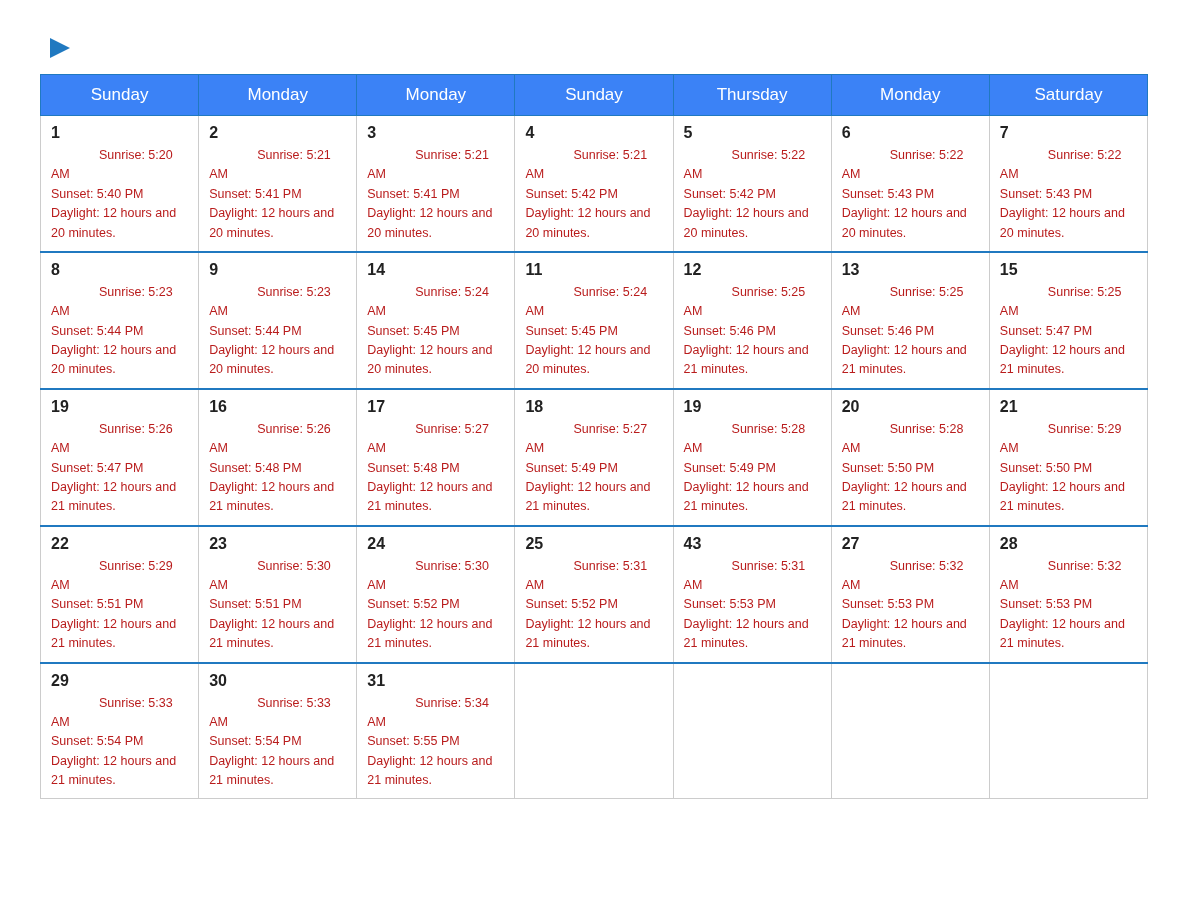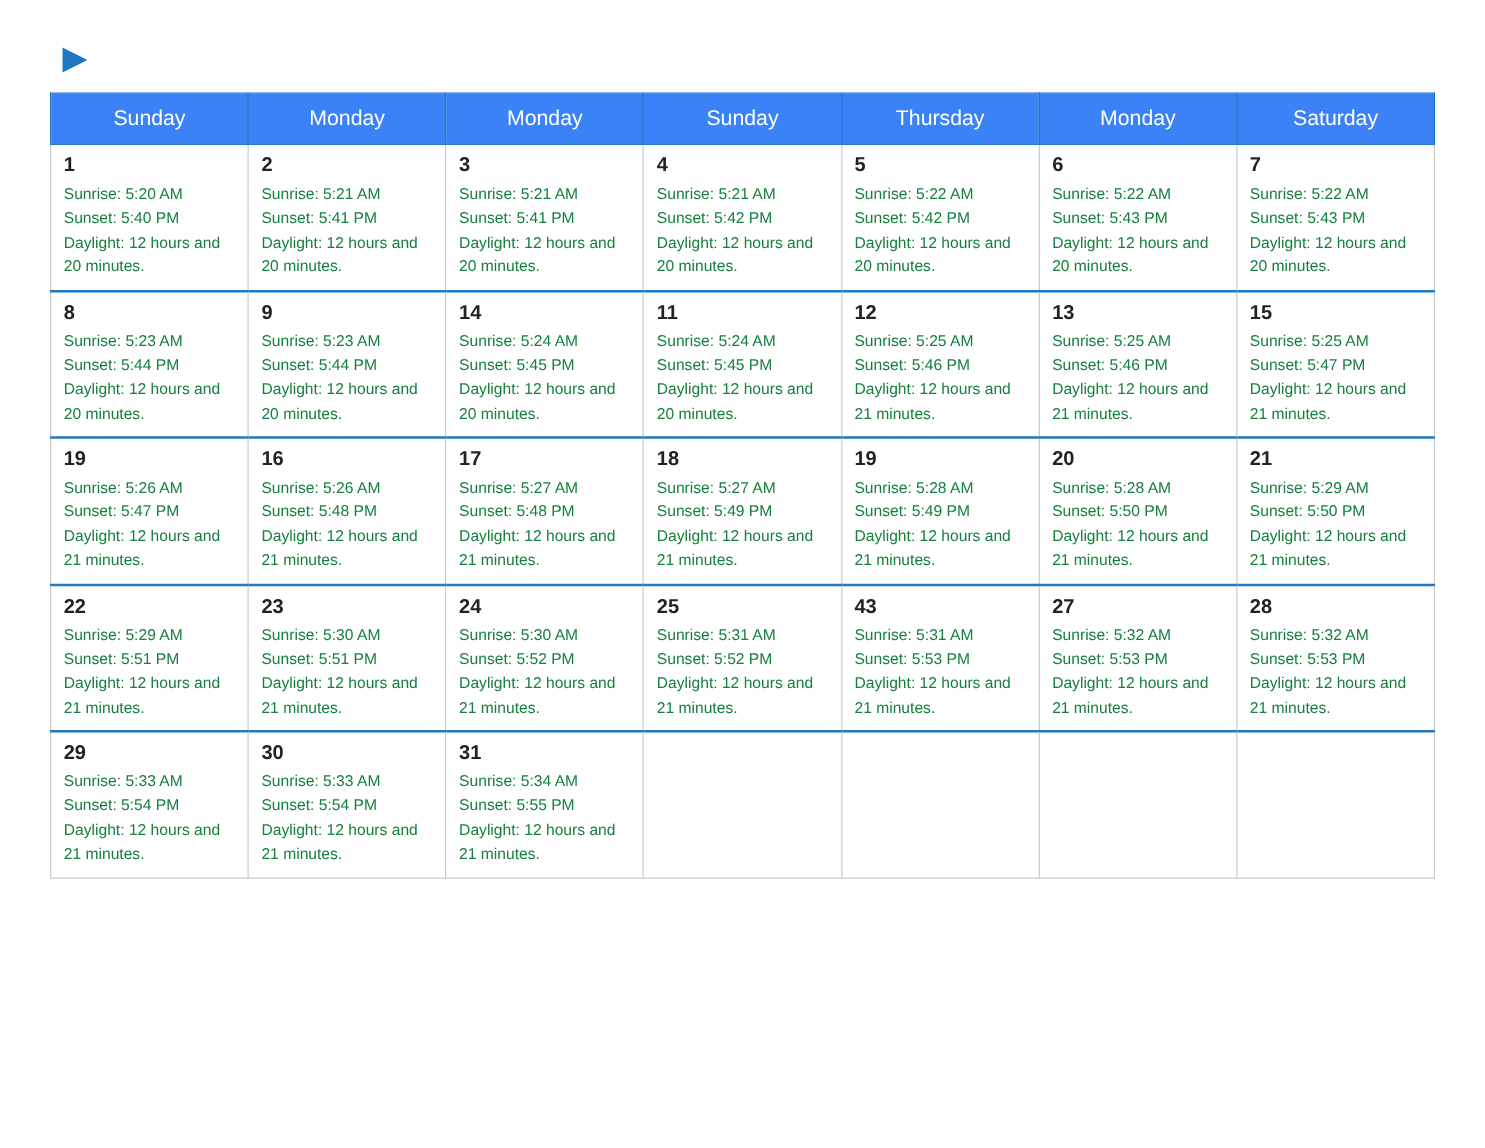--- a/index.html
+++ b/index.html
@@ -75,22 +75,23 @@
     }
     .day-num {
       font-size: 16px;
       font-weight: bold;
       color: #222;
       margin-bottom: 4px;
       display: block;
     }
     .day-info {
       font-size: 12.5px;
-      color: #15803d;
+      color: #b91c1c;
       line-height: 1.55;
+      margin-left: 48px;
     }
     tr.week-row td {
       border-top: 2px solid #2079c0;
     }
     tr:first-child td {
       border-top: none;
     }
   </style>
 </head>
 <body>

